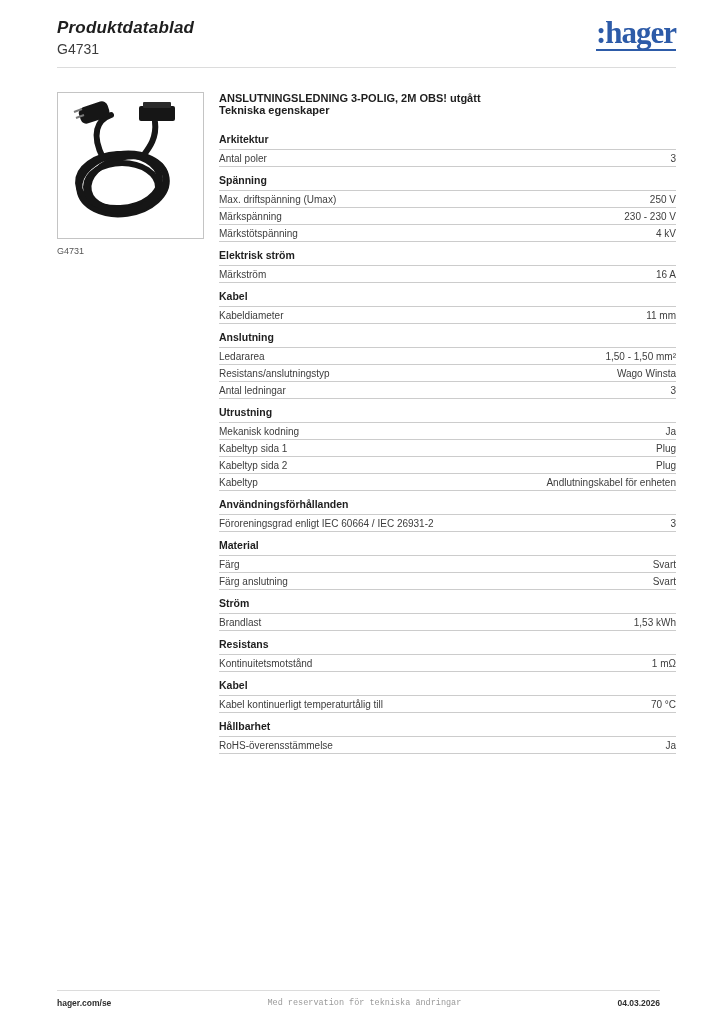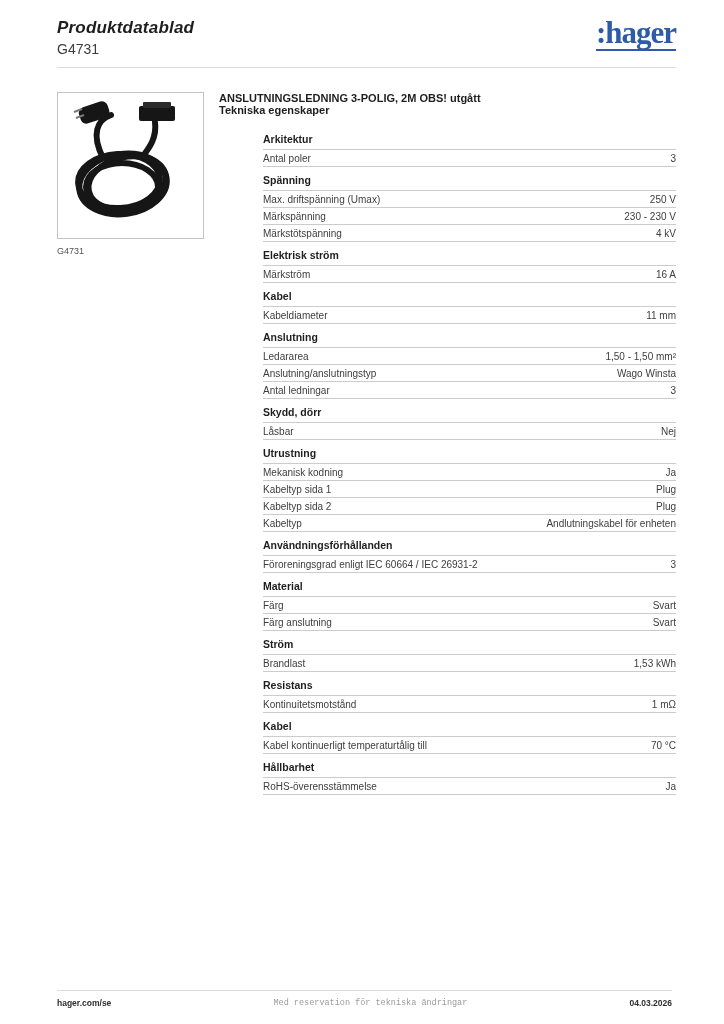--- a/index.html
+++ b/index.html
@@ -36,36 +36,36 @@
   .image-box {
     width: 147px; height: 147px;
     border: 1px solid #c4c4c4;
     background: #fff;
     display: flex; align-items: center; justify-content: center;
   }
   .image-caption { font-size: 9px; color: #555; margin-top: 7px; }
   .right-col { flex: 1; min-width: 0; }
   .product-title { font-size: 11px; font-weight: bold; color: #1e1e1e; }
   .tech-heading { font-size: 11px; font-weight: bold; color: #1e1e1e; margin-bottom: 17px; }
-  .spec-section { margin-bottom: 7px; margin-left: 44px; }
+  .spec-section { margin-bottom: 7px; }
   .section-title { font-size: 10.5px; font-weight: bold; color: #1e1e1e; line-height: 12px; padding-bottom: 4px; }
   .rows { border-top: 1px solid #cccccc; }
   .row {
     display: flex;
     justify-content: space-between;
     align-items: baseline;
     font-size: 10px;
     line-height: 11px;
     padding: 2.5px 0;
     border-bottom: 1px solid #cccccc;
     color: #3d3d3d;
   }
   .row .label { padding-right: 10px; }
   .row .value { text-align: right; white-space: nowrap; }
-  footer { position: absolute; left: 57px; right: 52px; bottom: 16px; }
+  footer { position: absolute; left: 57px; right: 64px; bottom: 16px; }
   .footer-rule { border-top: 1px solid #dcdcdc; margin-bottom: 7px; }
   .footer-row { display: flex; justify-content: space-between; font-size: 8.5px; }
   .f-left { font-weight: bold; color: #2e2e2e; }
   .f-center { color: #9a9a9a; font-family: Liberation Mono, monospace; }
   .f-right { font-weight: bold; color: #2e2e2e; }
 </style>
 </head>
 <body>
 
 <div class="page">
@@ -153,35 +153,26 @@
             </div>
           </section>
           <section class="spec-section">
             <div class="section-title">Anslutning</div>
             <div class="rows">
               <div class="row">
                 <span class="label">Ledararea</span>
                 <span class="value">1,50 - 1,50 mm²</span>
               </div>
               <div class="row">
-                <span class="label">Anslutning/anslutningstyp</span>
+                <span class="label">Resistans/anslutningstyp</span>
                 <span class="value">Wago Winsta</span>
               </div>
               <div class="row">
                 <span class="label">Antal ledningar</span>
                 <span class="value">3</span>
-              </div>
-            </div>
-          </section>
-          <section class="spec-section">
-            <div class="section-title">Skydd, dörr</div>
-            <div class="rows">
-              <div class="row">
-                <span class="label">Låsbar</span>
-                <span class="value">Nej</span>
               </div>
             </div>
           </section>
           <section class="spec-section">
             <div class="section-title">Utrustning</div>
             <div class="rows">
               <div class="row">
                 <span class="label">Mekanisk kodning</span>
                 <span class="value">Ja</span>
               </div>

